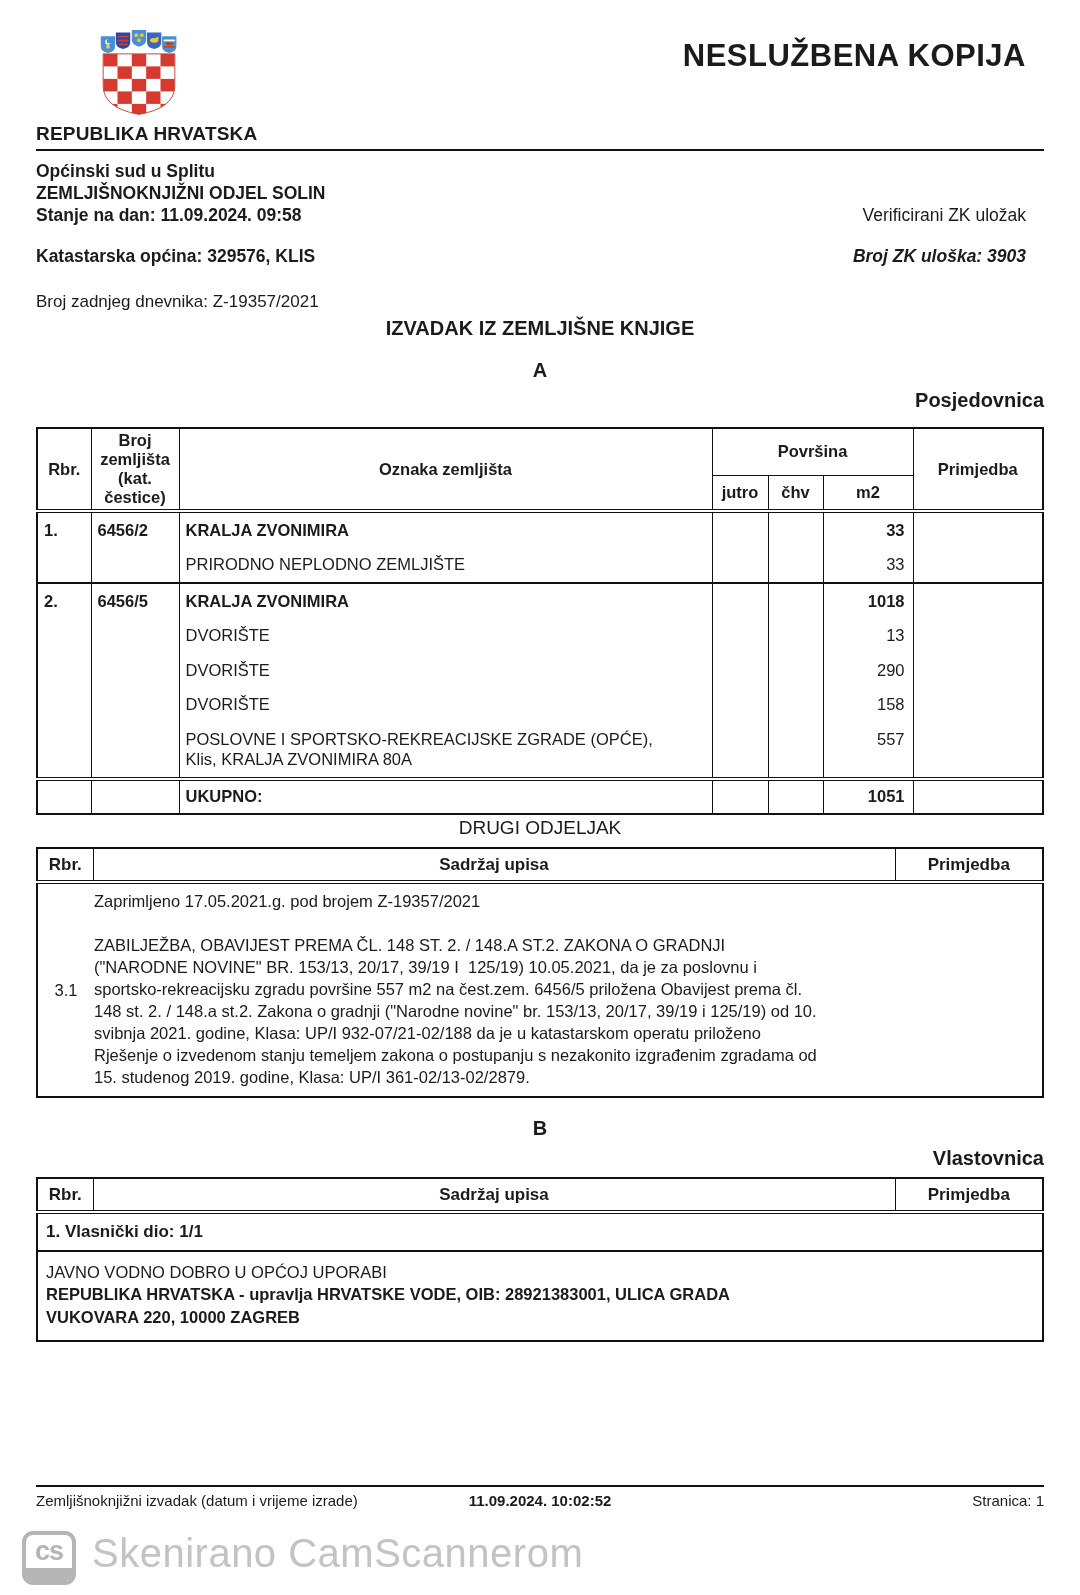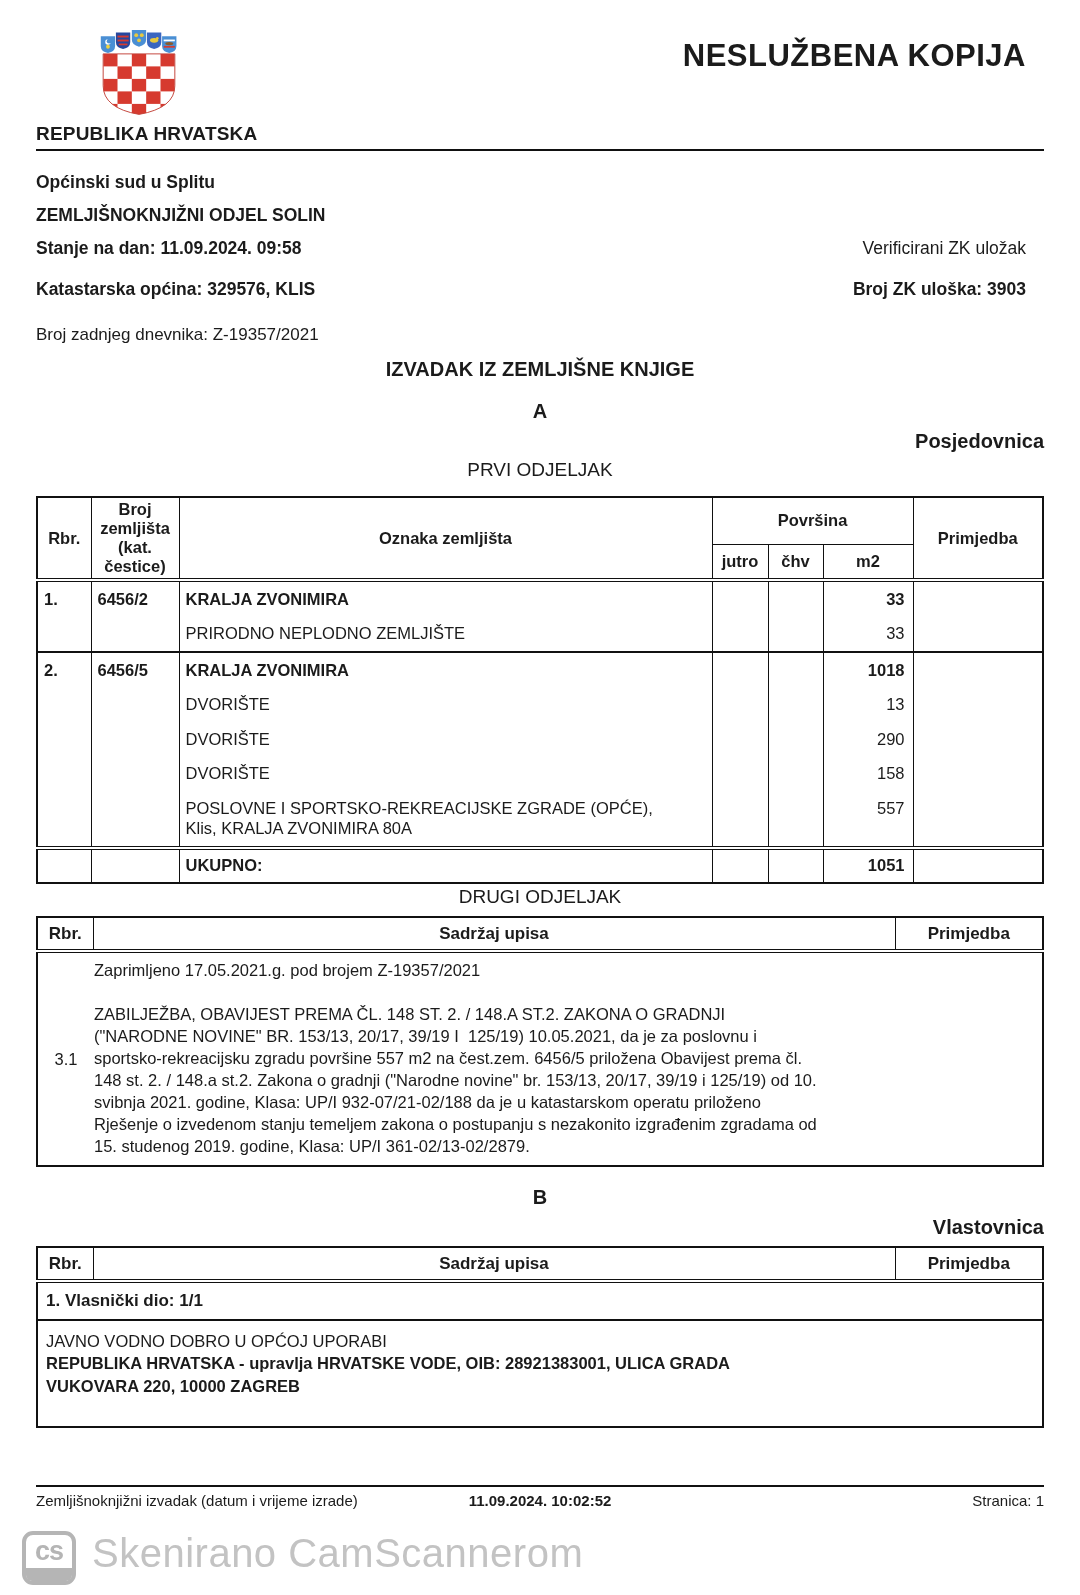--- a/index.html
+++ b/index.html
@@ -9,30 +9,30 @@
 
   
   .top-row { display:flex; justify-content:space-between; align-items:flex-start; }
   .coat-block { display:inline-block; text-align:right; }
   .coat-wrap { margin-left:60px; width:86px; text-align:center; }
   .country { font-size:19px; font-weight:bold; letter-spacing:.2px; margin-top:3px; }
   .copy-badge { font-size:31px; font-weight:bold; letter-spacing:.5px; padding:8px 18px 0 0; }
   .rule { border-bottom:2.5px solid #111; margin-top:4px; }
 
   .info-row { display:flex; justify-content:space-between; align-items:flex-end; margin-top:9px; }
-  .court-block div { font-size:17.5px; font-weight:bold; line-height:22px;margin-top:11px; }
+  .court-block div { font-size:17.5px; font-weight:bold; line-height:22px; }
   .verified { font-size:17.5px; padding-right:18px; line-height:22px; }
   .info-row2 { display:flex; justify-content:space-between; margin-top:20px; }
   .cadastral { font-size:17.5px; font-weight:bold; }
-  .zk-folio { font-size:17.5px; font-weight:bold; padding-right:18px; }
+  .zk-folio { font-size:17.5px; font-weight:bold; padding-right:18px;font-style:italic; }
   .journal { font-size:17px; margin-top:24px; line-height:22px; }
   .seals { font-size:17px; line-height:22px; }
 
   
-  .doc-title { text-align:center; font-size:20px; font-weight:bold; margin-top:12px; }
+  .doc-title { text-align:center; font-size:20px; font-weight:bold; margin-top:4px; }
   .sec-letter { text-align:center; font-size:20px; font-weight:bold; margin-top:19px; }
   .sec-name { text-align:right; font-size:20px; font-weight:bold; margin-top:7px; }
   .sec-sub { text-align:center; font-size:19px; margin-top:6px; }
 
   
   table { border-collapse:collapse; width:100%; table-layout:fixed; }
   .doc-table { border:2.5px solid #111; }
   .doc-table th { border:1.5px solid #111; font-size:16.5px; vertical-align:middle; text-align:center; padding:2px 3px; }
   .doc-table td { border-left:1.5px solid #111; border-right:1.5px solid #111; border-top:none; border-bottom:none; font-size:16.5px; vertical-align:top; }
 
@@ -48,21 +48,21 @@
   .b { font-weight:bold; }
 
   .sec2-title { text-align:center; font-size:19px; margin-top:15px; }
   .t2 { margin-top:8px; }
   .t2 thead th, .t3 thead th { border-bottom:4px double #111; height:34px; font-size:17px; }
   .entry { display:flex; align-items:center; }
   .entry-num { width:56px; flex:0 0 56px; text-align:center; font-size:16.5px; }
   .entry-text { flex:1; white-space:pre-wrap; font-size:16.5px; line-height:22px; padding:6px 10px 8px 0; }
 
   .t3 tbody tr.share > td { padding:8px 8px; font-weight:bold; border-bottom:2px solid #111; font-size:17px; }
-  .t3 tbody tr.owner > td { padding:9px 8px 28px 8px; }
+  .t3 tbody tr.owner > td { padding:9px 8px 11px 8px; }
   .owner-note { font-size:16.5px; line-height:22px; }
   .owner-name { font-size:16.5px; font-weight:bold; line-height:23px; margin-top:0; white-space:pre-wrap; }
 
   
   .footer { margin-top:auto; border-top:2px solid #111; padding-top:5px; display:flex; align-items:baseline; }
   .footer .f-left { flex:1; font-size:15px; text-align:left; }
   .footer .f-center { font-size:15px; font-weight:bold; text-align:center; }
   .footer .f-right { flex:1; font-size:15px; text-align:right; }
 
   .watermark { display:flex; align-items:flex-start; margin-top:22px; margin-left:-14px; }
@@ -155,21 +155,20 @@
   <div class="info-row2">
     <div class="cadastral">Katastarska općina: 329576, KLIS</div>
     <div class="zk-folio">Broj ZK uloška: 3903</div>
   </div>
 
   <div class="journal">Broj zadnjeg dnevnika: Z-19357/2021</div>
 
   <div class="doc-title">IZVADAK IZ ZEMLJIŠNE KNJIGE</div>
   <div class="sec-letter">A</div>
   <div class="sec-name">Posjedovnica</div>
-  <div class="sec-sub">PRVI ODJELJAK</div>
 
   <table class="doc-table t1">
     <colgroup>
       <col style="width:54px">
         <col style="width:88px">
         <col style="width:533px">
       <col style="width:56px">
         <col style="width:55px">
         <col style="width:90px">
         <col>

